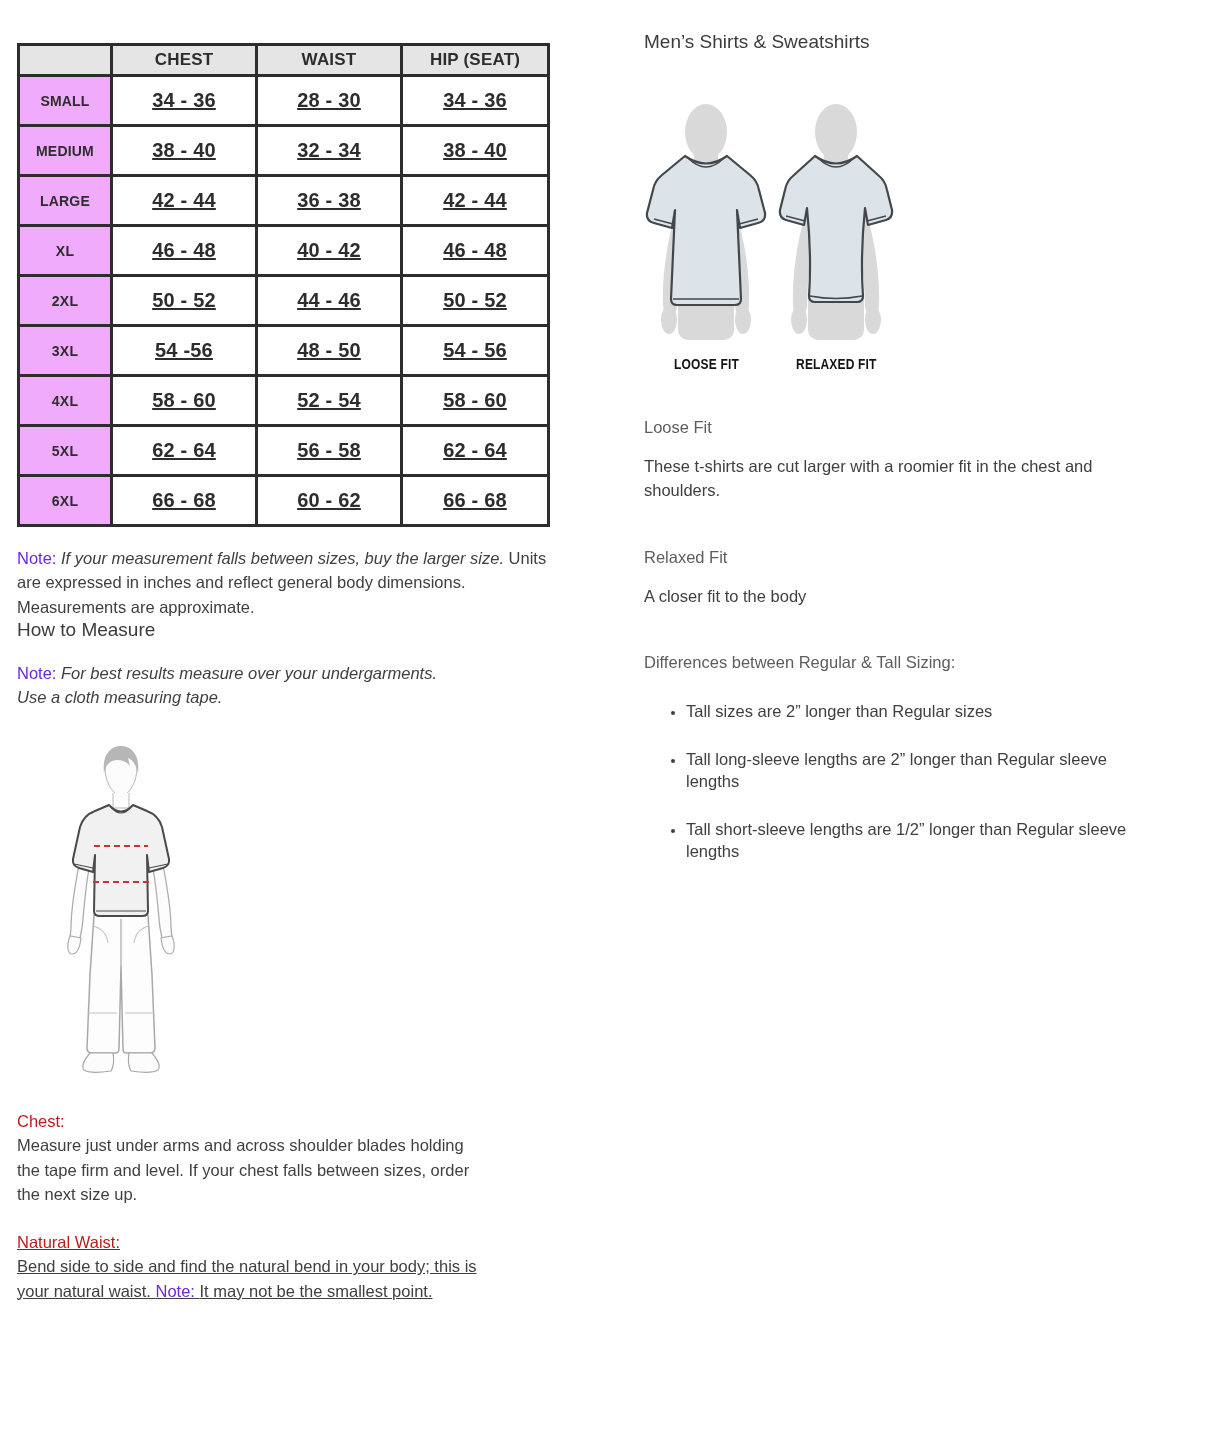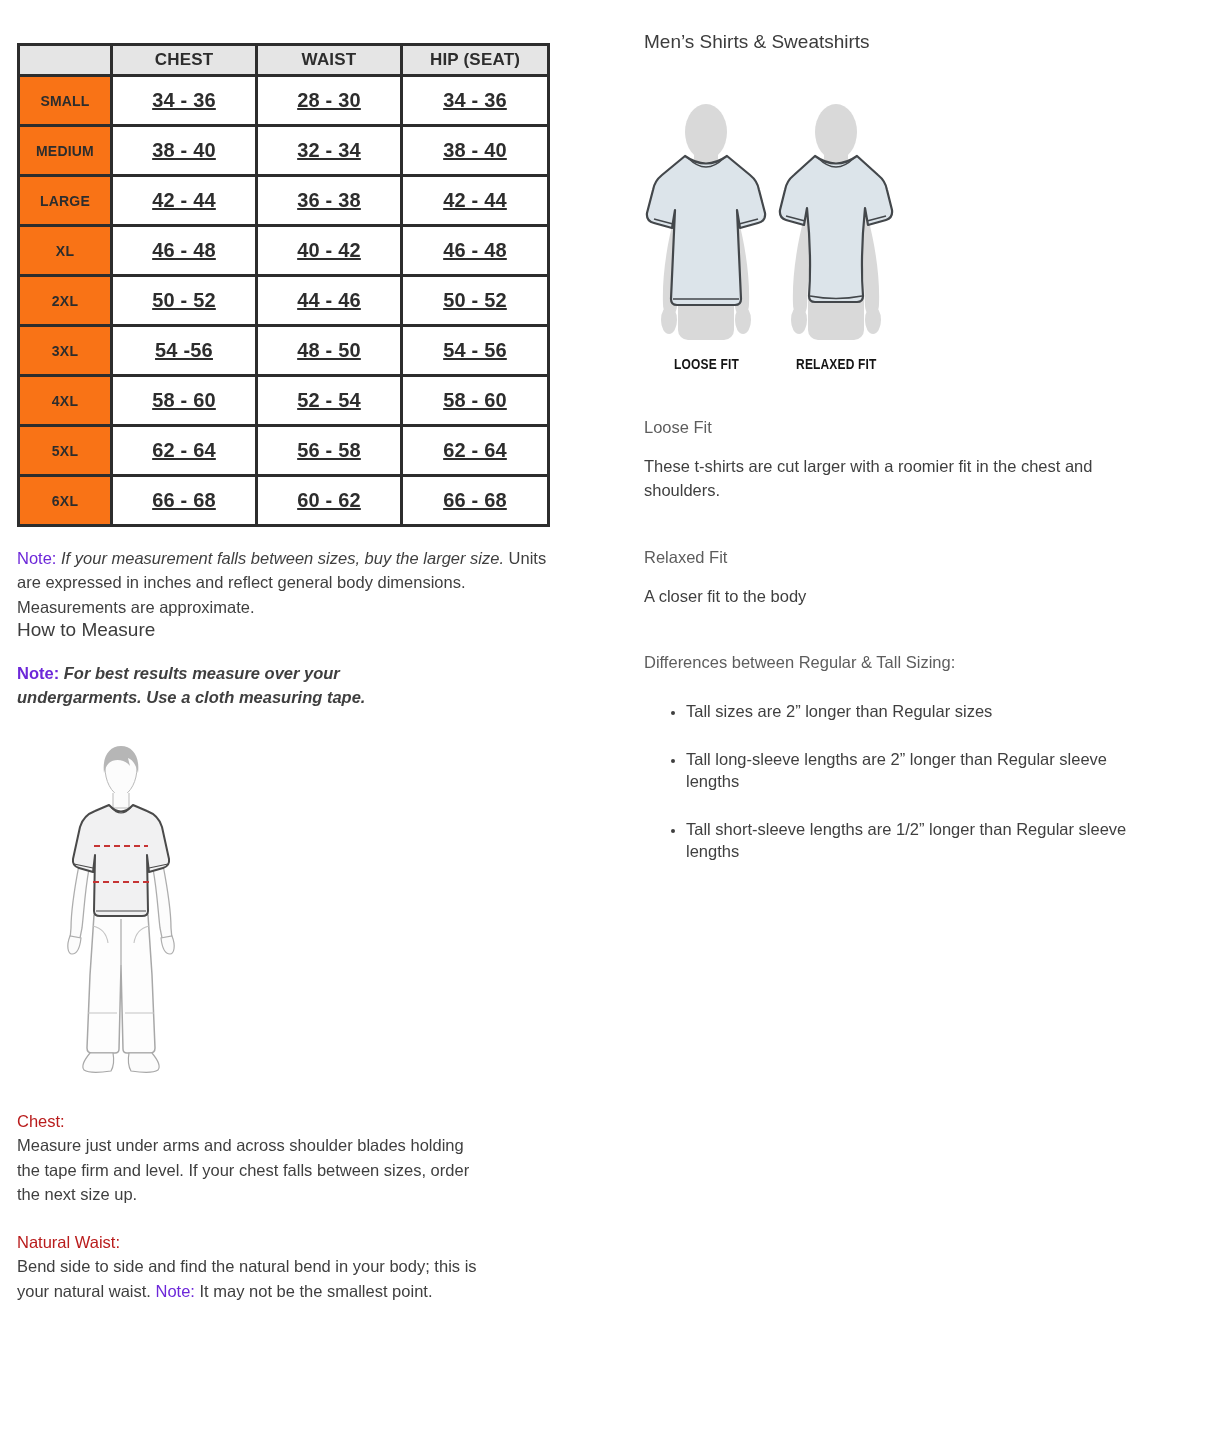--- a/index.html
+++ b/index.html
@@ -20,38 +20,38 @@
     border-collapse:collapse;table-layout:fixed;width:530px;margin-top:12px;
   }
   .size-table th,.size-table td{
     border:3px solid #2d2d2d;text-align:center;vertical-align:middle;
     color:#2d2d2d;padding:0;
   }
   .size-table thead th{
     background:#e5e5e5;height:28px;font-size:17px;font-weight:700;letter-spacing:.2px;
   }
   .size-table tbody th{
-    background:#f97316;font-size:14px;font-weight:700;height:47px;letter-spacing:.2px;margin-left:48px;
+    background:#f0abfc;font-size:14px;font-weight:700;height:47px;letter-spacing:.2px;margin-left:48px;
   }
   .size-table tbody td{
     background:#ffffff;font-size:20px;font-weight:700;letter-spacing:.2px;text-decoration:underline;
   }
 
   .note{font-size:16.5px;line-height:1.47;color:#3f3f3f;margin:19px 0 0 0;}
   .muted{color:#6d28d9;}
   .note em{font-style:italic;}
 
   .how-title{}
-  .note-narrow{width:452px;font-weight:bold;}
+  .note-narrow{width:452px;}
 
   .measure-figure-wrap{margin:26px 0 0 4px;width:200px;height:350px;}
 
   .measure-block{width:462px;font-size:16.5px;line-height:1.47;color:#3f3f3f;margin:24px 0 0 0;}
   .measure-block .block-label{color:#b91c1c;}
-  .measure-block + .measure-block{}
+  .measure-block + .measure-block{text-decoration:underline;}
 
   
   .fit-row{display:flex;gap:6px;margin:44px 0 0 0;}
   .fit-fig{width:124px;text-align:center;}
   .fit-label{
     display:inline-block;margin-top:9px;font-size:15px;font-weight:700;color:#141414;
     transform:scaleX(0.8);transform-origin:center;white-space:nowrap;letter-spacing:.2px;
   }
   .subhead{font-size:16.5px;font-weight:400;color:#5d5d5d;margin:44px 0 0 0;line-height:1.3;}
   .body-text{font-size:16.5px;color:#3f3f3f;margin:16px 0 0 0;line-height:1.47;}

